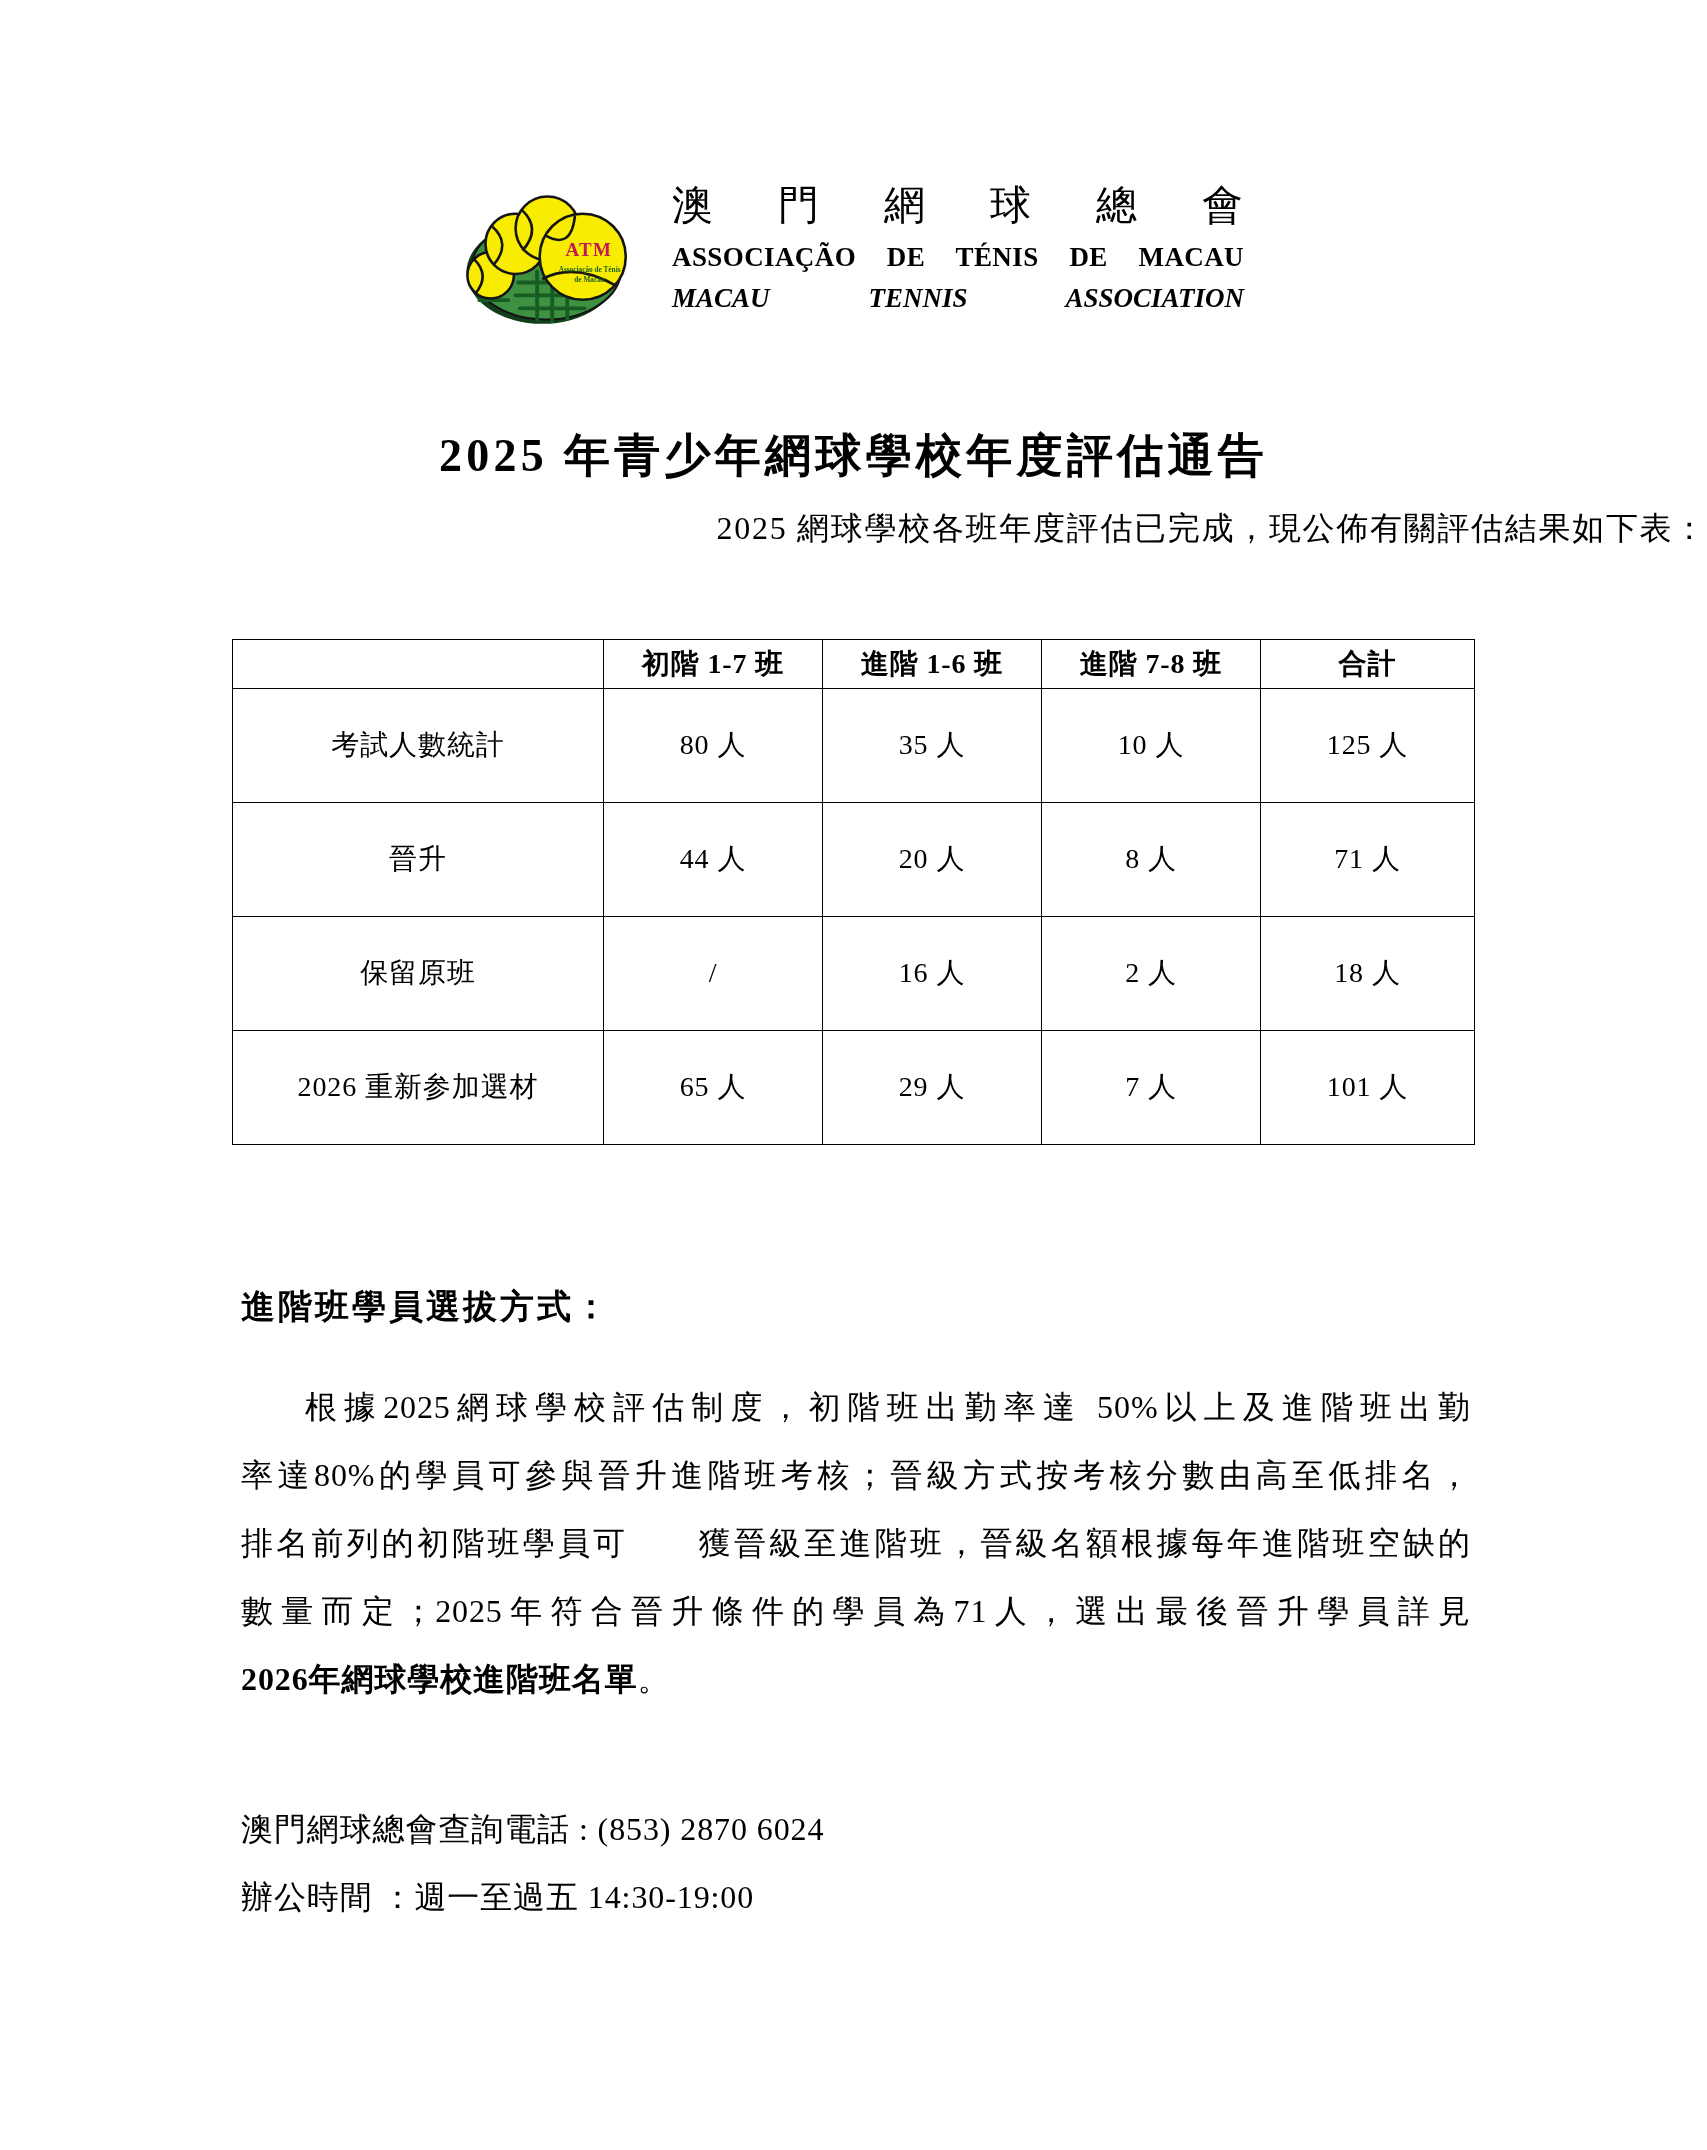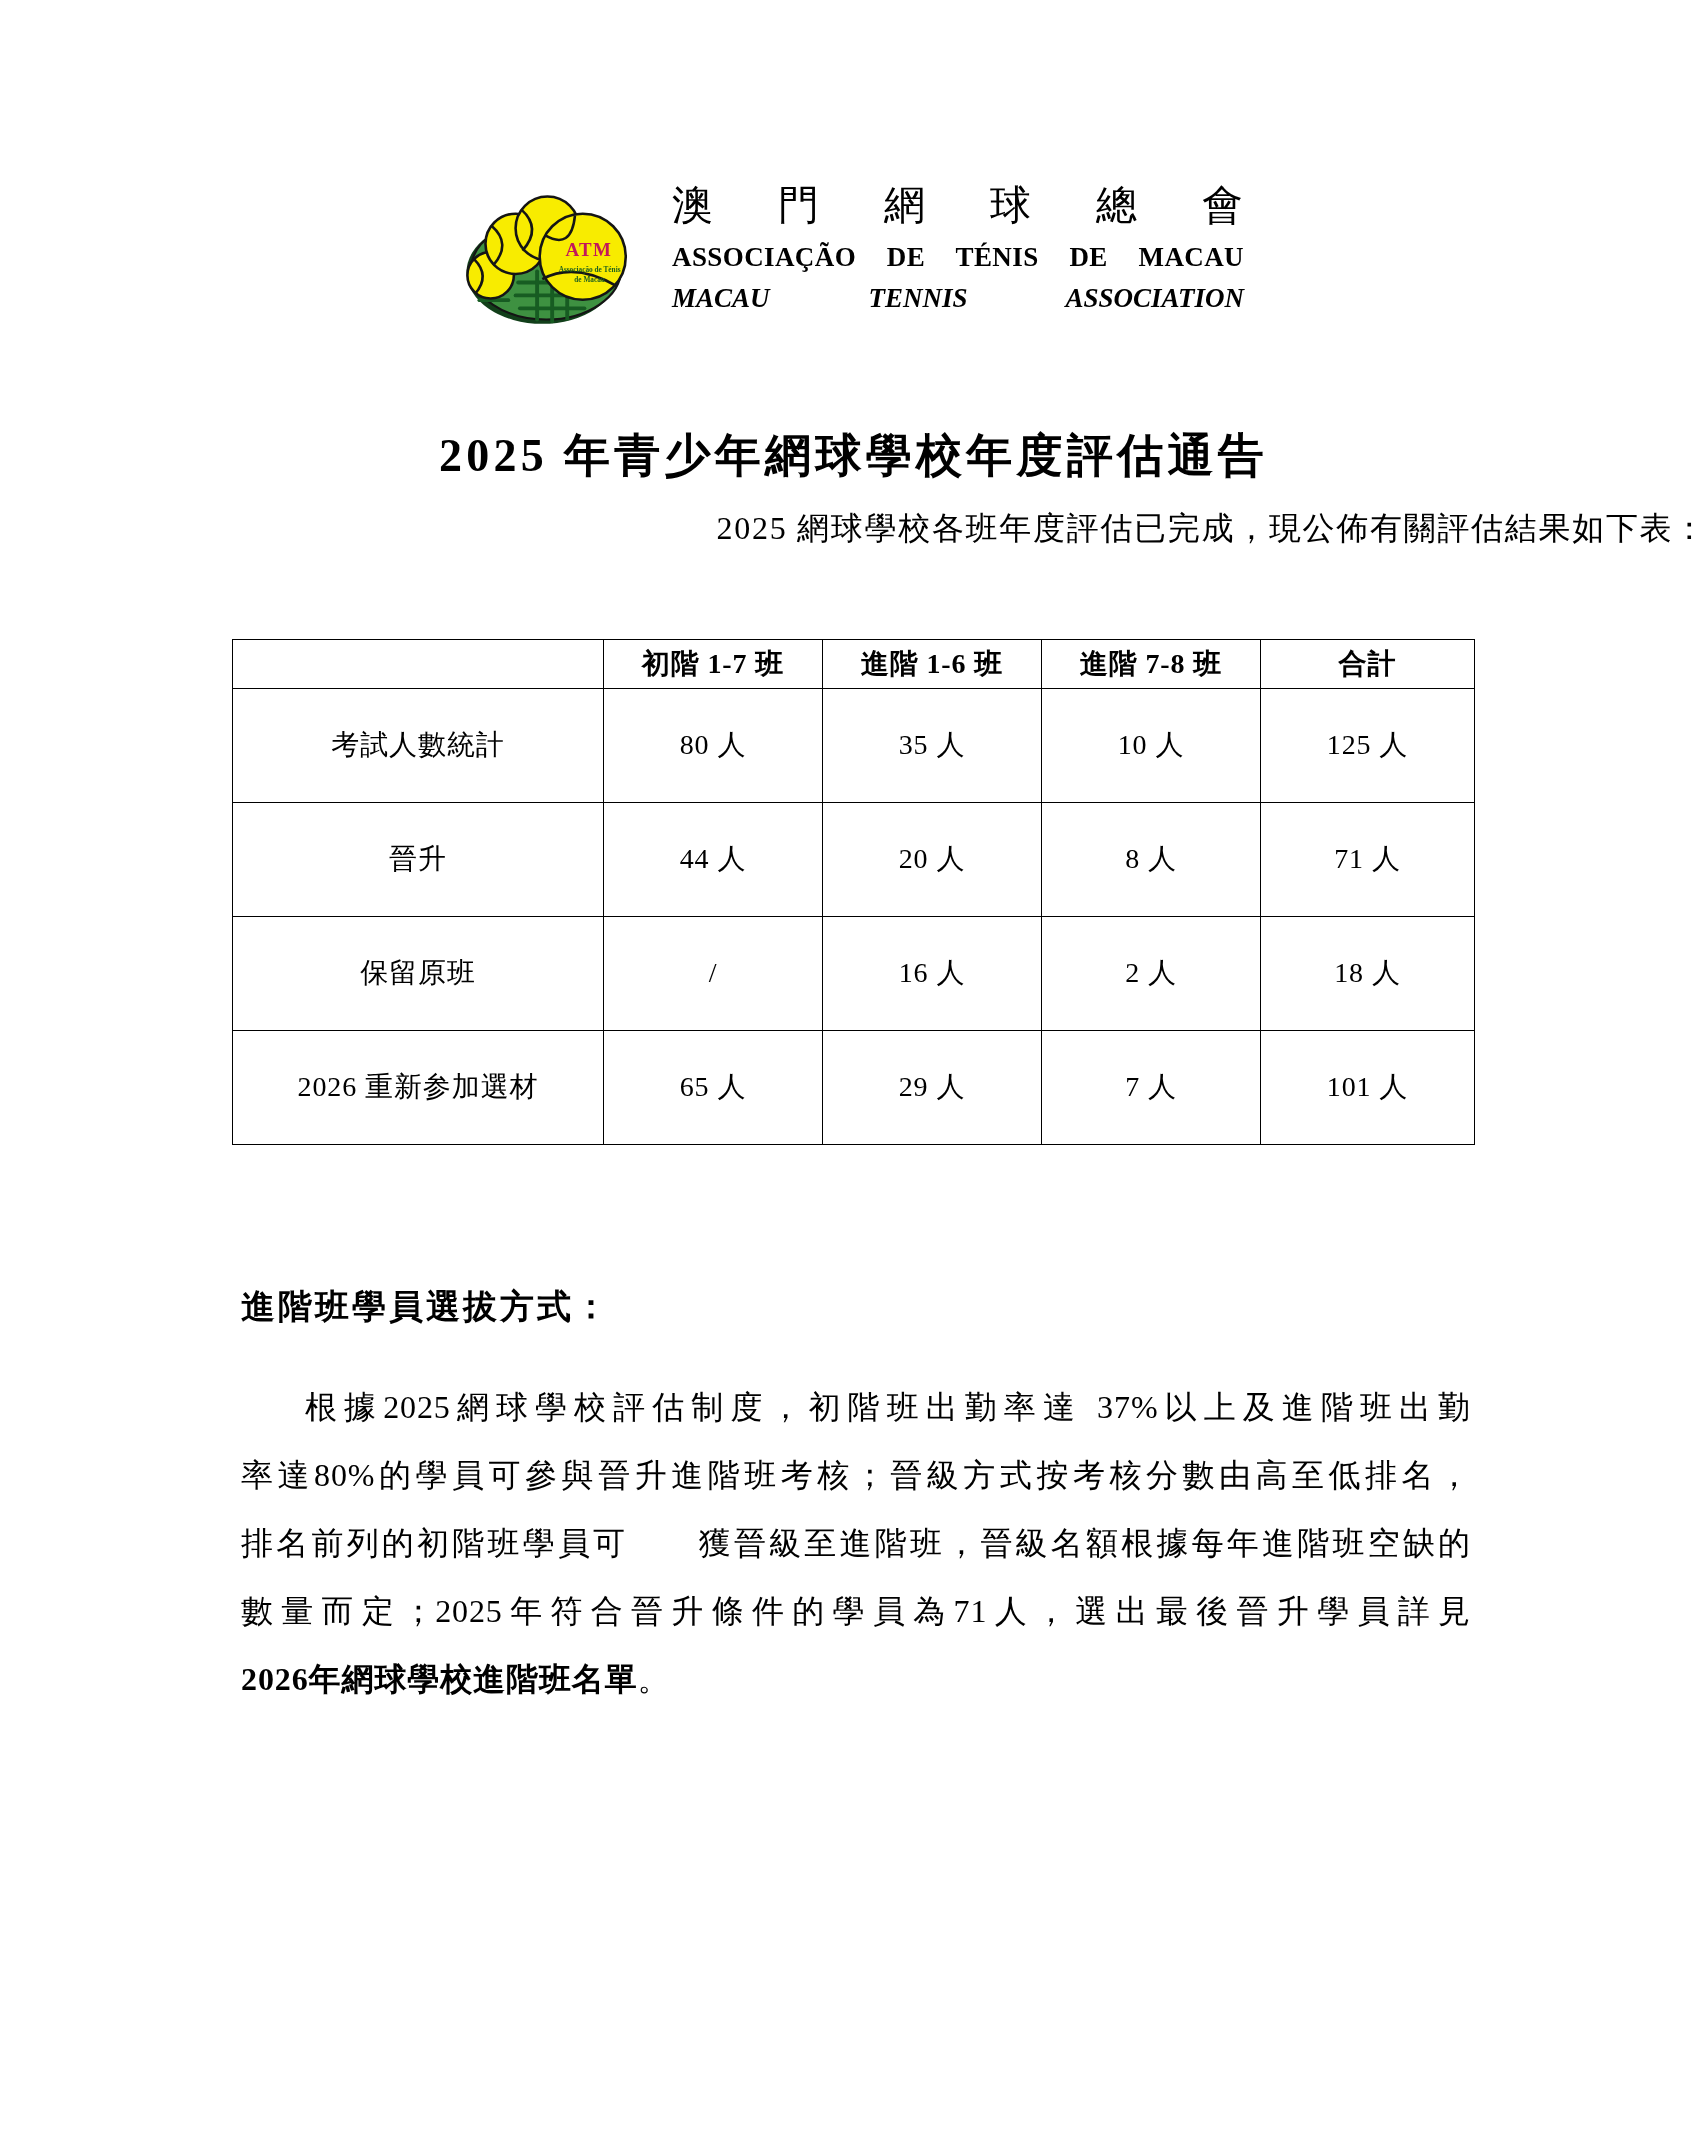--- a/index.html
+++ b/index.html
@@ -148,22 +148,26 @@
         <td>29 人</td>
         <td>7 人</td>
         <td>101 人</td>
       </tr>
     </tbody>
   </table>
 
   <h2 class="section-heading">進階班學員選拔方式：</h2>
 
   <div class="para">
-    <div class="para-line j indent">根據2025網球學校評估制度，初階班出勤率達 37%以上及進階班出勤</div>
+    <div class="para-line j indent">根據2025網球學校評估制度，初階班出勤率達 50%以上及進階班出勤</div>
     <div class="para-line j">率達80%的學員可參與晉升進階班考核；晉級方式按考核分數由高至低排名，</div>
     <div class="para-line j">排名前列的初階班學員可　　獲晉級至進階班，晉級名額根據每年進階班空缺的</div>
     <div class="para-line j">數量而定；2025年符合晉升條件的學員為71人，選出最後晉升學員詳見</div>
     <div class="para-line"><span class="bold">2026年網球學校進階班名單</span><span>。</span></div>
   </div>
 
+  <div class="contact">
+    <div class="contact-line">澳門網球總會查詢電話 : (853) 2870 6024</div>
+    <div class="contact-line">辦公時間 ：週一至過五 14:30-19:00</div>
+  </div>
 
 </div>
 
 
 </body></html>

